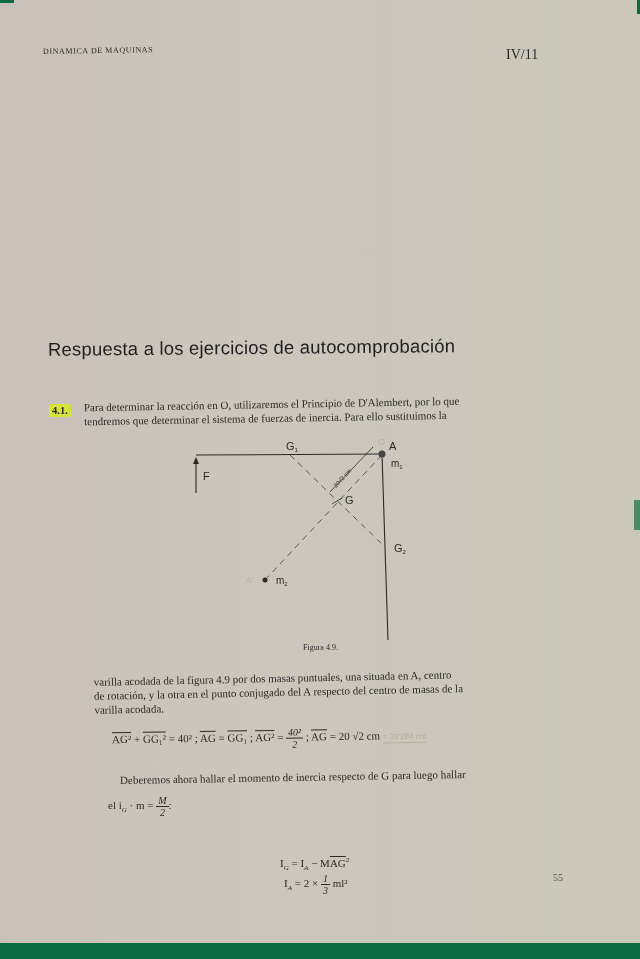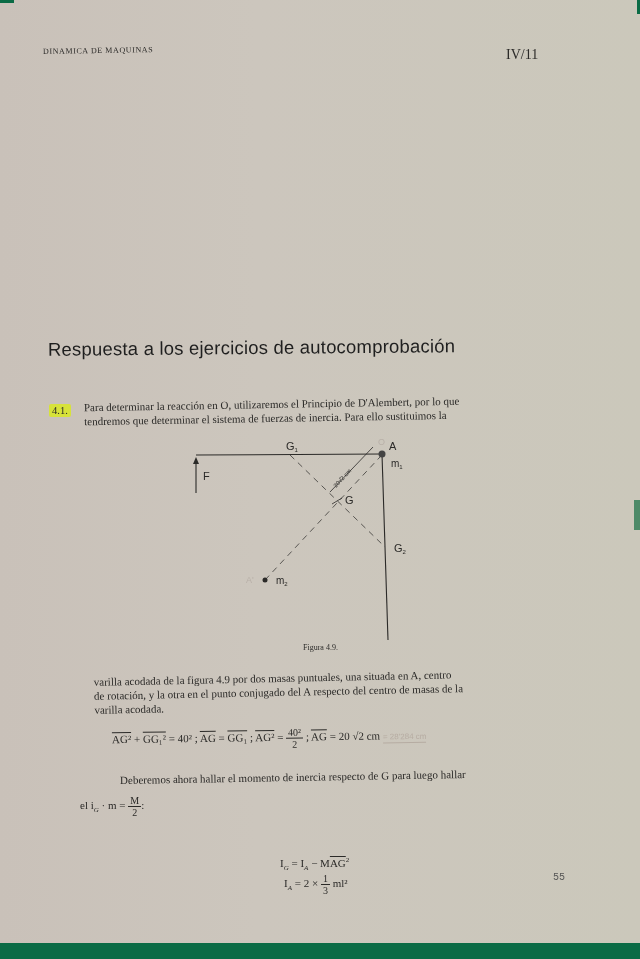--- a/index.html
+++ b/index.html
@@ -6,37 +6,37 @@
   body{width:640px;height:959px;position:relative;overflow:hidden;
     background:linear-gradient(90deg,#c9c1b9 0%,#ccc6bd 40%,#cbc8bb 100%);
     font-family:"Liberation Serif",serif;color:#2b2a28;}
   .bottom-bar{position:absolute;left:0;right:0;top:943px;height:16px;background:#0a6b45;}
   .top-right-edge{position:absolute;right:0;top:0;width:3px;height:14px;background:#0a6b45;}
   .top-left-corner{position:absolute;left:0;top:0;width:14px;height:3px;background:#0a6b45;}
   .side-tab{position:absolute;right:0;top:500px;width:6px;height:30px;background:#4d8a68;}
   .run-head-left{position:absolute;left:43px;top:46px;font-size:8px;letter-spacing:0.6px;transform:rotate(-1deg);}
   .run-head-right{position:absolute;left:506px;top:47px;font-size:14px;}
   .section-title{position:absolute;left:48px;top:337px;font-family:"Liberation Sans",sans-serif;font-size:18.5px;color:#1f1f1f;letter-spacing:0.2px;transform:rotate(-0.5deg);}
-  .num-badge{position:absolute;left:49px;top:404px;font-size:10.5px;font-weight:normal;background:#d7e23a;padding:1px 3px;border-radius:2px;}
+  .num-badge{position:absolute;left:49px;top:404px;font-size:10.5px;font-weight:bold;background:#d7e23a;padding:1px 3px;border-radius:2px;}
   .para{position:absolute;font-size:11px;line-height:14px;white-space:nowrap;}
   .p1{left:84px;top:397px;transform:rotate(-1deg);}
   .p2{left:94px;top:671px;transform:rotate(-1.2deg);}
   .eq-line{position:absolute;left:112px;top:727px;font-size:11px;white-space:nowrap;transform:rotate(-0.8deg);}
   .ov{text-decoration:overline;text-align:right;}
-  .frac{display:inline-block;vertical-align:middle;text-align:center;font-size:10px;line-height:11px;}
+  .frac{display:inline-block;vertical-align:middle;text-align:center;font-size:10px;line-height:11px;font-style:italic;}
   .frac span{display:block;}
   .frac .num{border-bottom:1px solid #2b2a28;padding:0 2px;}
   .hand{color:#b6aca2;font-family:"Liberation Sans",sans-serif;font-size:8px;border-bottom:1px solid #b6aca2;padding-bottom:1px;}
   .p3{left:120px;top:770px;transform:rotate(-1deg);}
-  .p4{left:80px;top:795px;}
+  .p4{left:108px;top:795px;}
   .formula{position:absolute;font-size:11px;white-space:nowrap;}
   .f1{left:280px;top:856px;}
   .f2{left:284px;top:840px;margin-top:33px;}
   .caption{position:absolute;left:303px;top:643px;font-size:8px;}
-  .page-num{position:absolute;left:553px;top:872px;font-family:Liberation Mono, monospace;font-size:10px;color:#555;}
+  .page-num{position:absolute;left:553px;top:872px;font-family:Liberation Serif, serif;font-size:10px;color:#555;}
   .figure{position:absolute;left:180px;top:430px;width:240px;height:215px;}
 </style>
 </head>
 <body>
 
 <div class="top-left-corner"></div>
 <div class="top-right-edge"></div>
 <div class="side-tab"></div>
 
 <div class="run-head-left">DINAMICA DE MAQUINAS</div>

